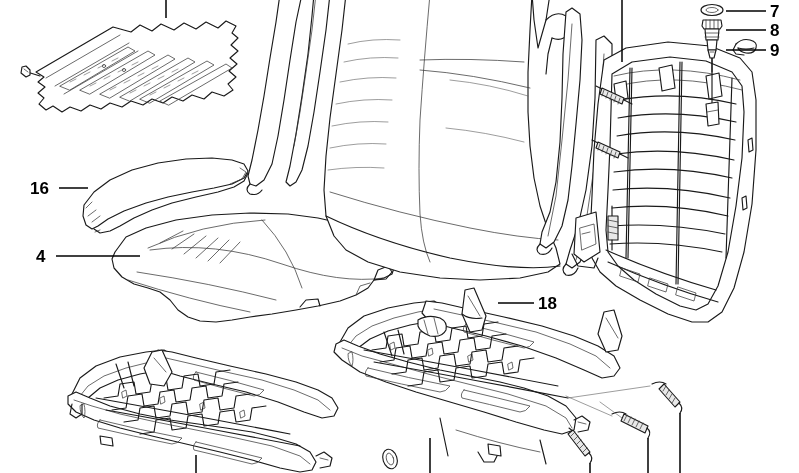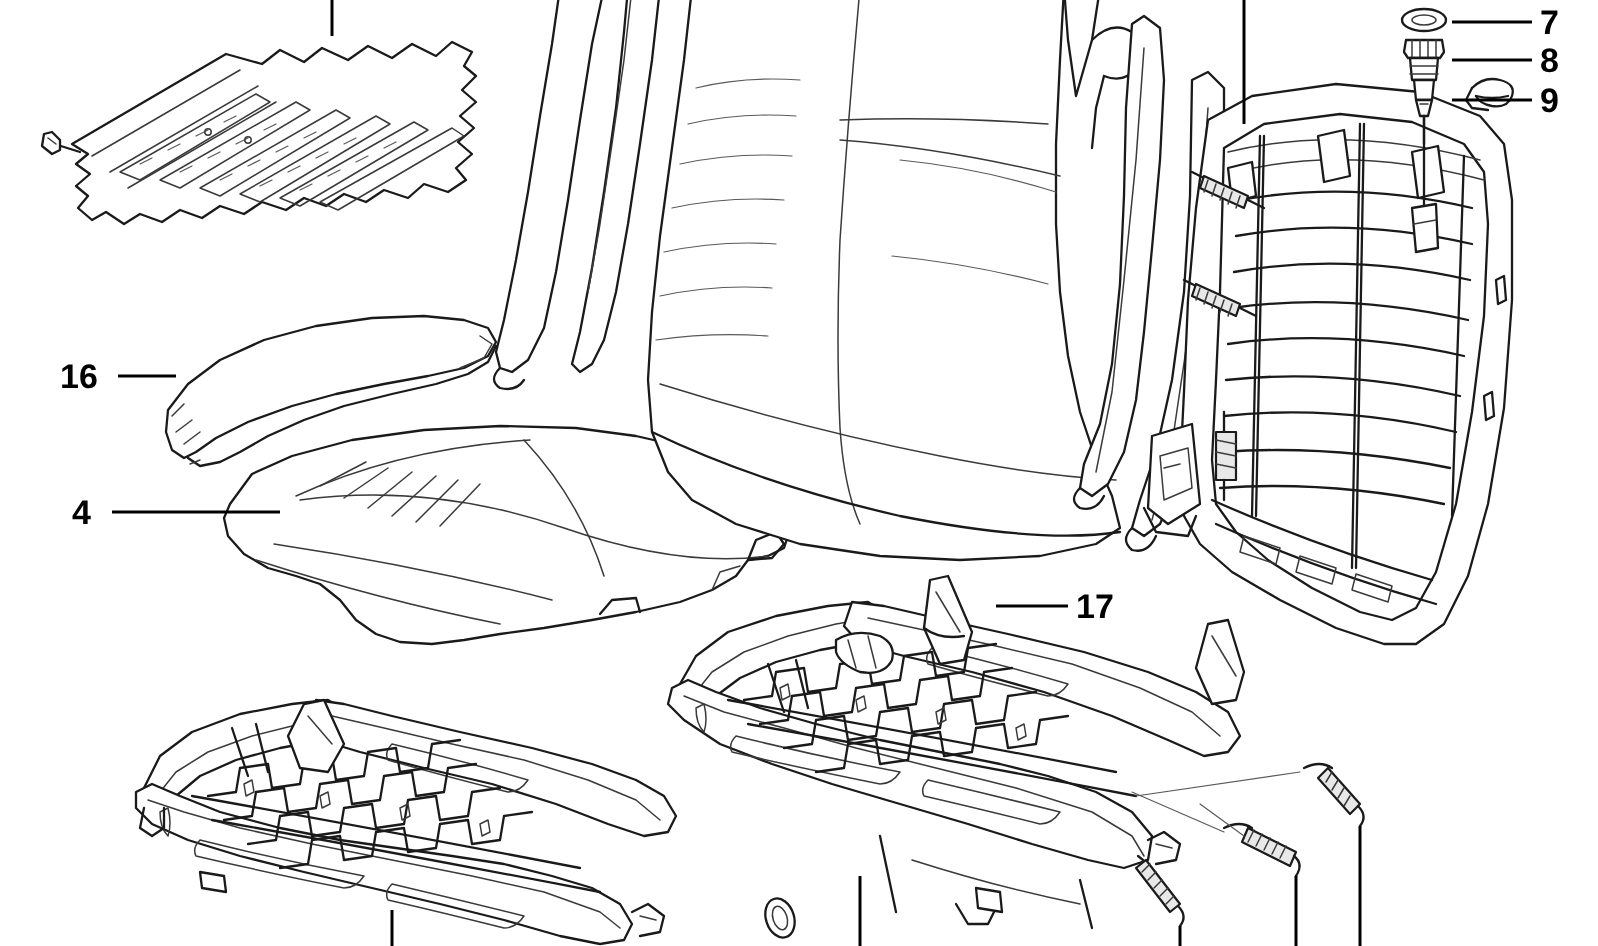--- a/index.html
+++ b/index.html
@@ -390,18 +390,18 @@
       <line class="lead" x1="196" y1="455" x2="196" y2="473"></line>
       <line class="lead" x1="430" y1="438" x2="430" y2="473"></line>
       <line class="lead" x1="590" y1="463" x2="590" y2="473"></line>
       <line class="lead" x1="648" y1="438" x2="648" y2="473"></line>
       <line class="lead" x1="680" y1="413" x2="680" y2="473"></line>
     </g>
   </svg>
 
   <div class="callout" style="left:30px;  top:180px;">16</div>
   <div class="callout" style="left:36px;  top:248px;">4</div>
-  <div class="callout" style="left:538px; top:295px;">17</div>
+  <div class="callout" style="left:538px; top:295px;">18</div>
   <div class="callout" style="left:770px; top:3px;">7</div>
   <div class="callout" style="left:770px; top:22px;">8</div>
   <div class="callout" style="left:770px; top:42px;">9</div>
 
 </div>
 
 </body></html>

